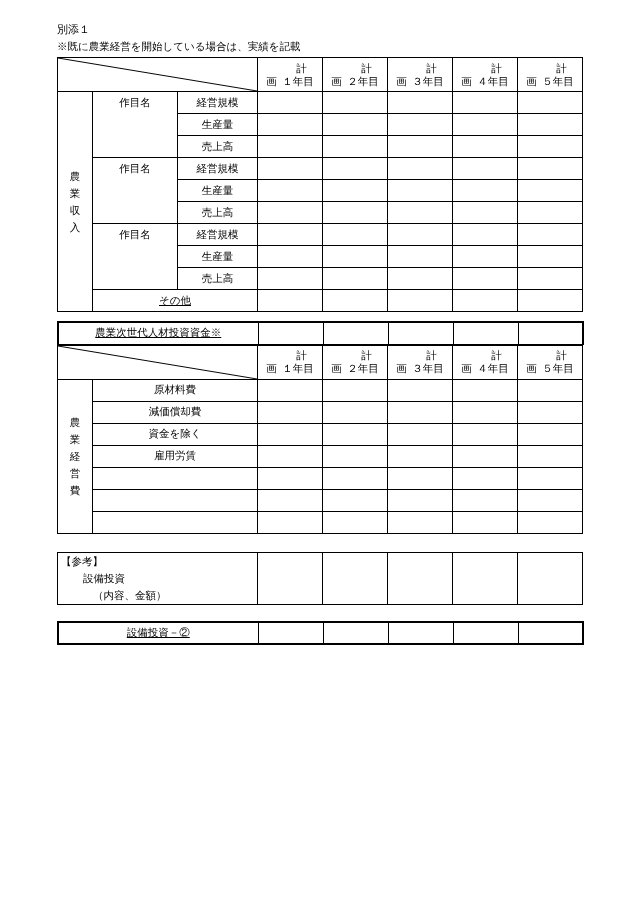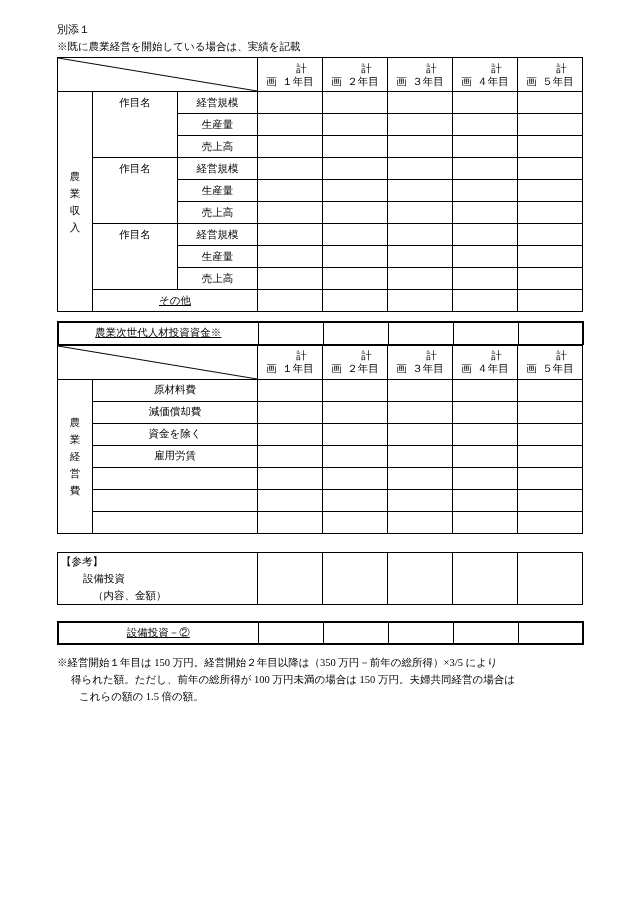--- a/index.html
+++ b/index.html
@@ -439,19 +439,14 @@
         <td class="first lbl-c" colspan="3">設備投資－②</td>
         <td></td>
         <td></td>
         <td></td>
         <td></td>
         <td class="last"></td>
       </tr>
     </tbody>
   </table>
 
-  <div class="footnote">
-    <div class="i1">※経営開始１年目は 150 万円。経営開始２年目以降は（350 万円－前年の総所得）×3/5 により</div>
-    <div class="i2">得られた額。ただし、前年の総所得が 100 万円未満の場合は 150 万円。夫婦共同経営の場合は</div>
-    <div class="i3">これらの額の 1.5 倍の額。</div>
-  </div>
 
 </div>
 
 </body></html>

